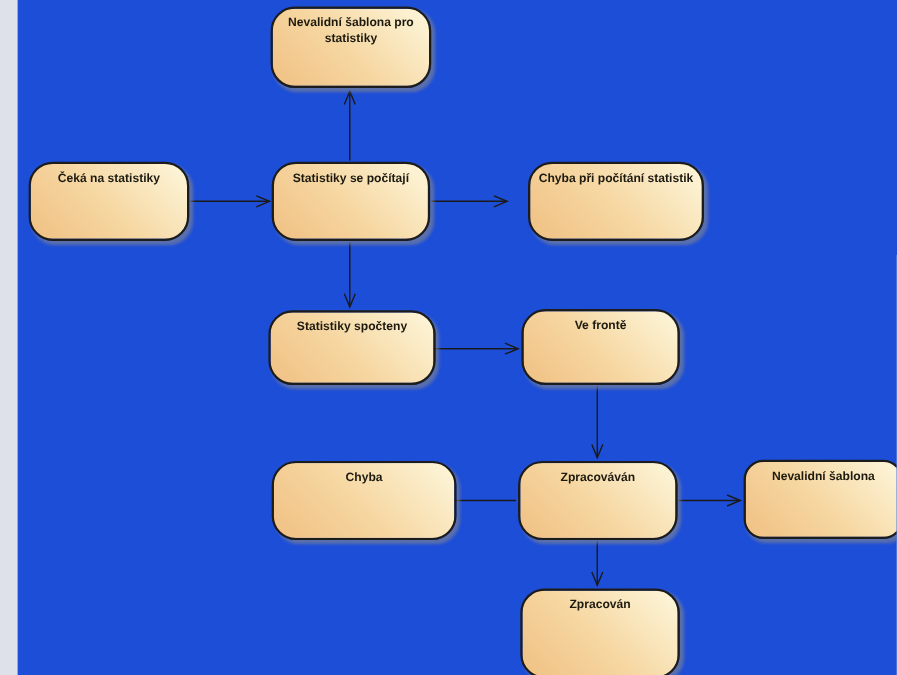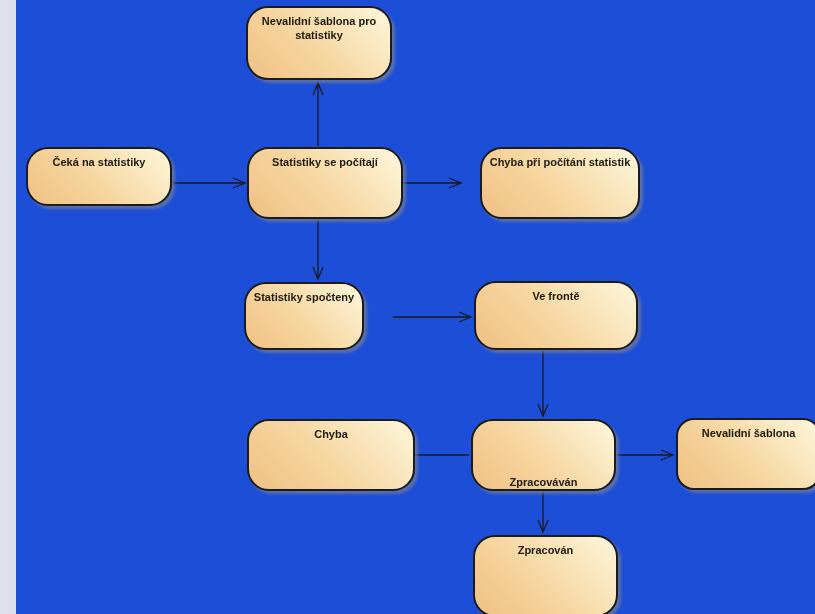--- a/index.html
+++ b/index.html
@@ -60,39 +60,39 @@
         <line x1="527" y1="351" x2="527" y2="416" stroke="#1a1a1a" stroke-width="1.3" marker-end="url(#open-arrow)"></line>
         <line x1="453" y1="455" x2="378" y2="455" stroke="#1a1a1a" stroke-width="1.3" marker-end="url(#open-arrow)"></line>
         <line x1="601" y1="455" x2="657" y2="455" stroke="#1a1a1a" stroke-width="1.3" marker-end="url(#open-arrow)"></line>
         <line x1="527" y1="492" x2="527" y2="532" stroke="#1a1a1a" stroke-width="1.3" marker-end="url(#open-arrow)"></line>
       </g>
   </svg>
   <div id="node-layer">
       <div class="node" style="left: 230px; top: 6px; width: 146px; height: 74px;">
         <span class="node-label">Nevalidní šablona pro statistiky</span>
       </div>
-      <div class="node" style="left: 10px; top: 147px; width: 146px; height: 59px;">
+      <div class="node" style="left: 10px; top: 147px; width: 146px; height: 72px;">
         <span class="node-label">Čeká na statistiky</span>
       </div>
-      <div class="node" style="left: 231px; top: 147px; width: 156px; height: 72px;">
+      <div class="node" style="left: 231px; top: 147px; width: 144px; height: 72px;">
         <span class="node-label">Statistiky se počítají</span>
       </div>
       <div class="node" style="left: 464px; top: 147px; width: 160px; height: 72px;">
         <span class="node-label">Chyba při počítání statistik</span>
       </div>
-      <div class="node" style="left: 228px; top: 282px; width: 120px; height: 68px;">
+      <div class="node" style="left: 228px; top: 282px; width: 152px; height: 68px;">
         <span class="node-label">Statistiky spočteny</span>
       </div>
-      <div class="node" style="left: 458px; top: 281px; width: 164px; height: 69px;">
+      <div class="node" style="left: 458px; top: 281px; width: 144px; height: 69px;">
         <span class="node-label">Ve frontě</span>
       </div>
       <div class="node" style="left: 231px; top: 419px; width: 168px; height: 72px;">
         <span class="node-label">Chyba</span>
       </div>
-      <div class="node" style="left: 455px; top: 419px; width: 145px; height: 72px; align-items: flex-end;">
+      <div class="node" style="left: 455px; top: 419px; width: 145px; height: 72px;">
         <span class="node-label">Zpracováván</span>
       </div>
       <div class="node" style="left: 660px; top: 418px; width: 145px; height: 72px; border-radius: 18px;">
         <span class="node-label">Nevalidní šablona</span>
       </div>
       <div class="node" style="left: 457px; top: 535px; width: 145px; height: 82px;">
         <span class="node-label">Zpracován</span>
       </div>
     </div>
 </div>

